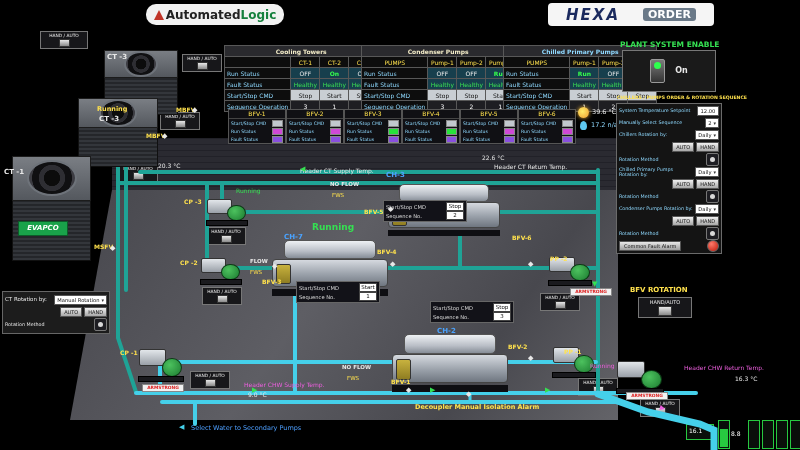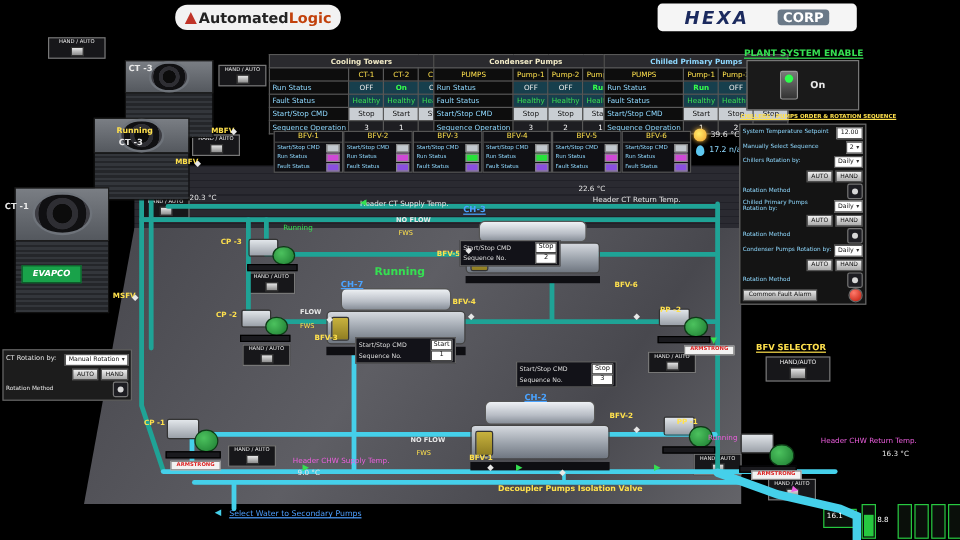--- a/index.html
+++ b/index.html
@@ -2,27 +2,27 @@
 <html><head>
 <meta charset="utf-8">
 <style>
 html,body{margin:0;padding:0;background:#000}
 #screen{position:relative;width:800px;height:450px;background:#000;overflow:hidden;
   font-family:"DejaVu Sans","Liberation Sans",sans-serif;color:#ddd}
 .abs{position:absolute}
 .lab{position:absolute;white-space:nowrap;font-size:6px;line-height:1.15}
 .yellow{color:#ffe14d}.white{color:#e8e8e8}.cyan{color:#8fd9ff}.green{color:#35e052}
 .mag{color:#ef5fe0}.blue{color:#4d9fff}
-.u{text-decoration:underline}.b{font-weight:bold}
+.u{}.b{font-weight:bold}
 
 #logo{position:absolute;left:146px;top:4px;width:138px;height:21px;background:#f2f2f2;border-radius:10px;
   display:flex;align-items:center;justify-content:center;font-size:12px;font-weight:bold}
 #logo .tri{width:0;height:0;border-left:5px solid transparent;border-right:5px solid transparent;
   border-bottom:10px solid #c03428;margin-right:2px}
-#logo .p1{color:#222}#logo .p2{color:#c2410c}
+#logo .p1{color:#222}#logo .p2{color:#15803d}
 #title{position:absolute;left:290px;top:6px;width:220px;text-align:center;color:#2a2ae6;
   font-weight:bold;font-size:13px;text-decoration:underline;letter-spacing:.5px}
 #hexa{position:absolute;left:548px;top:3px;width:166px;height:23px;background:#f5f5f5;border-radius:4px;
   display:flex;align-items:center;justify-content:center;gap:23px}
 #hexa .hx{font-size:15px;font-weight:bold;font-style:italic;color:#1b2a5e;letter-spacing:2px}
 #hexa .cp{font-size:11px;font-weight:bold;color:#fff;background:#6a7988;padding:0 5px;border-radius:3px}
 
 #wall{position:absolute;left:112px;top:138px;width:506px;height:54px;
   background:repeating-linear-gradient(0deg,#2a2a31 0 5px,#212128 5px 6px)}
 #floor{position:absolute;left:70px;top:190px;width:548px;height:230px;
@@ -302,21 +302,21 @@
 
   <div class="lab white z5" style="left:158px;top:163px">20.3 °C</div>
   <div class="lab white z5" style="left:300px;top:168px">Header CT Supply Temp.</div>
   <div class="lab white z5" style="left:482px;top:155px">22.6 °C</div>
   <div class="lab white z5" style="left:494px;top:164px">Header CT Return Temp.</div>
   <div class="lab mag z5" style="left:244px;top:382px">Header CHW Supply Temp.</div>
   <div class="lab white z5" style="left:248px;top:392px">9.0 °C</div>
   <div class="lab mag z5" style="left:684px;top:365px">Header CHW Return Temp.</div>
   <div class="lab white z5" style="left:735px;top:376px">16.3 °C</div>
 
-  <div class="lab yellow b z7" style="left:415px;top:404px;font-size:6.5px">Decoupler Pumps Isolation Valve</div>
+  <div class="lab yellow b z7" style="left:415px;top:404px;font-size:6.5px">Decoupler Manual Isolation Alarm</div>
   <span class="arrow z7" style="left:179px;top:423px;color:#45d0ea">◀</span>
   <div class="lab blue u z7" style="left:191px;top:425px;font-size:6.5px">Select Water to Secondary Pumps</div>
 
   <div class="ha" style="left:40px;top:31px;width:46px">
     <div class="ha-l">HAND / AUTO</div>
     <div class="ha-s"></div>
   </div>
   <div class="ha" style="left:182px;top:54px">
     <div class="ha-l">HAND / AUTO</div>
     <div class="ha-s"></div>
@@ -645,21 +645,21 @@
         <span class="knob">
           <i></i>
         </span>
       </div>
     <div class="rp-r">
         <span class="fault-btn">Common Fault Alarm</span>
         <span class="lamp"></span>
       </div>
   </div>
 
-  <div class="panel-label yellow u" style="left:630px;top:286px;font-size:7px">BFV SELECTOR</div>
+  <div class="panel-label yellow u" style="left:630px;top:286px;font-size:7px">BFV ROTATION</div>
   <div class="ha" style="left:638px;top:297px;width:52px">
     <div class="ha-l" style="font-size:5px">HAND/AUTO</div>
     <div class="ha-s" style="width:12px;height:8px"></div>
   </div>
 
   <div class="abs" style="left:2px;top:291px;width:102px;background:#1c1c1c;border:1px solid #666;padding:2px">
     <div class="rp-r">
         <span class="rp-l" style="color:#e8e8e8;font-size:5.5px">CT Rotation by:</span>
         <span class="dd">
           <span>Manual Rotation</span>
@@ -691,16 +691,16 @@
   <div class="gaugebar" style="left:776px;top:420px;width:10px;height:27px"></div>
   <div class="gaugebar" style="left:790px;top:420px;width:10px;height:27px"></div>
 
   <div id="logo">
     <span class="tri"></span>
     <span class="p1">Automated</span>
     <span class="p2">Logic</span>
   </div>
   <div id="hexa">
     <span class="hx">HEXA</span>
-    <span class="cp">CORP</span>
+    <span class="cp">ORDER</span>
   </div>
 
 </div>
 
 </body></html>

